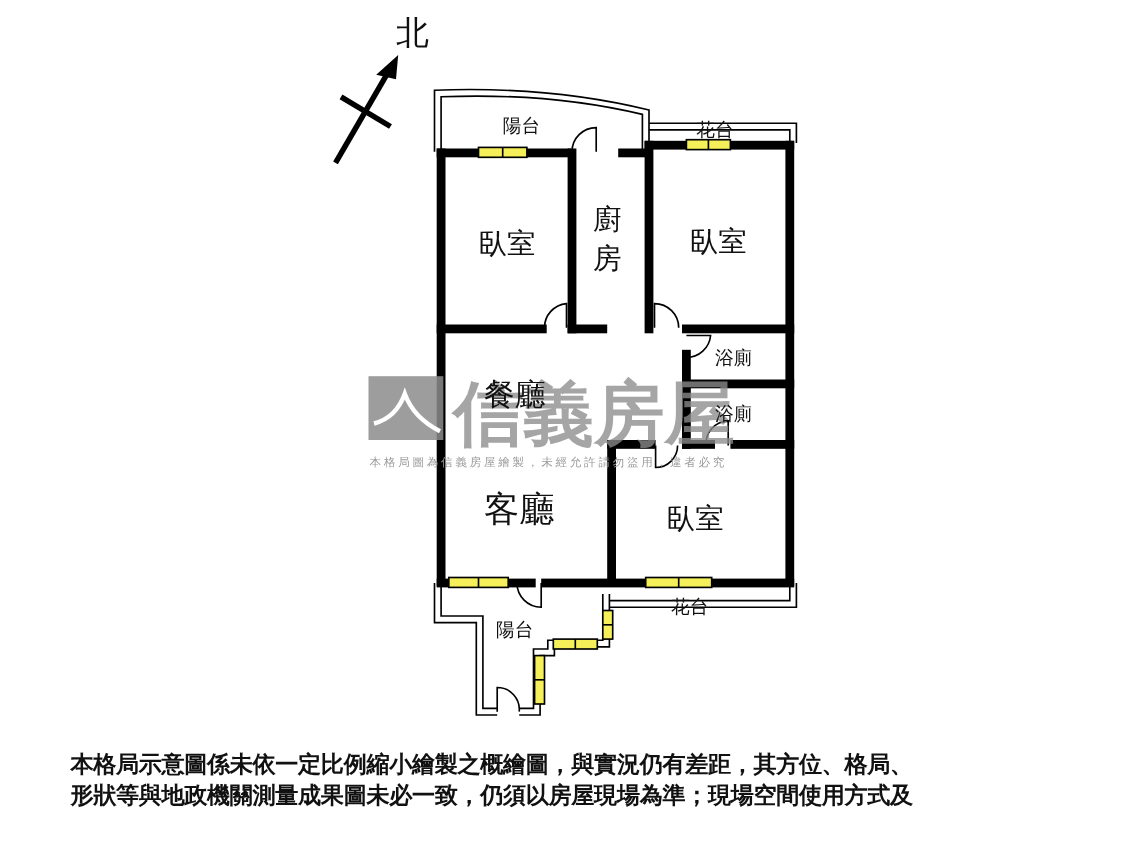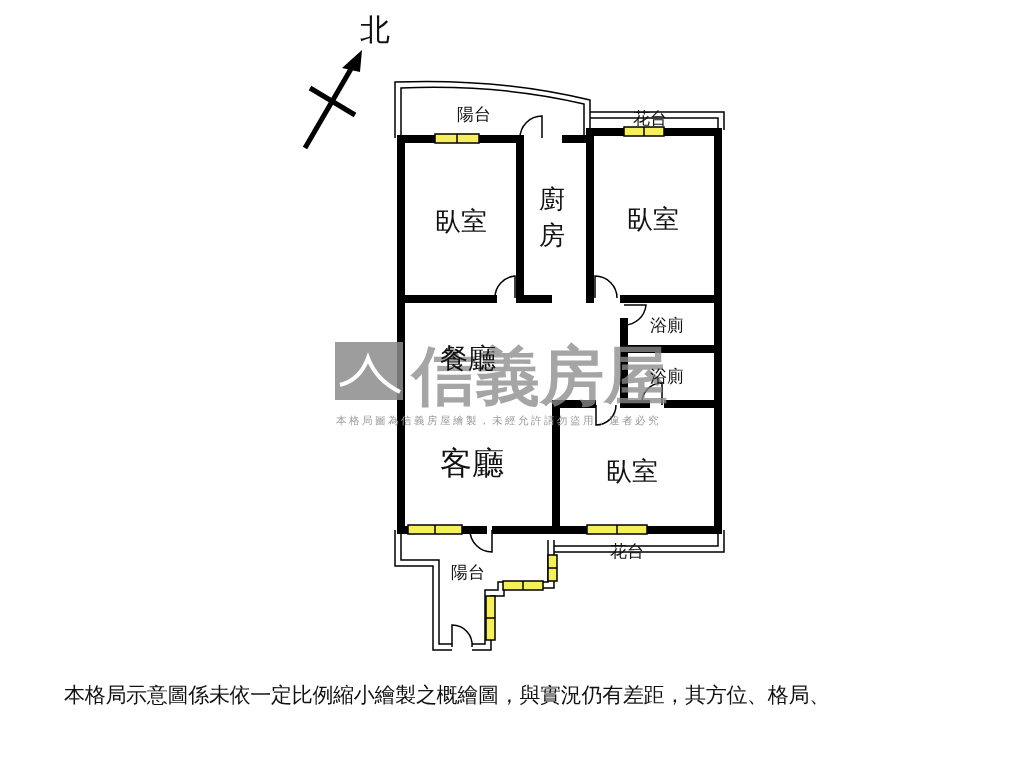--- a/index.html
+++ b/index.html
@@ -5,21 +5,21 @@
   html, body { margin: 0; padding: 0; background: #ffffff; }
   body { width: 1024px; height: 768px; position: relative; overflow: hidden;
          font-family: "DejaVu Sans", sans-serif; }
   #plan { position: absolute; left: 0; top: 0; width: 1024px; height: 680px; }
   .room-label { font-family: "DejaVu Sans", sans-serif; fill: #111; }
   .wm-big { font-family: "DejaVu Sans", sans-serif; fill: #8c8c8c; opacity: 0.78; font-weight: bold; }
   .wm-small { font-family: "DejaVu Sans", sans-serif; fill: #9a9a9a; }
   #disclaimer { position: absolute; left: 64px; top: 681px; width: 900px;
                 font-family: "DejaVu Serif", serif; font-size: 21px; line-height: 28px;
                 color: #111; letter-spacing: -0.3px; }
-  #disclaimer div { white-space: nowrap; }
+  #disclaimer div { white-space: nowrap; font-weight: bold; }
 </style>
 </head>
 <body>
 
 <svg id="plan" viewBox="0 0 1024 680" xmlns="http://www.w3.org/2000/svg">
 
   <g>
     <line x1="305" y1="148" x2="355" y2="62" stroke="#000" stroke-width="5"></line>
     <polygon points="362,50 342,68 360,72" fill="#000"></polygon>
     <line x1="310" y1="88" x2="355" y2="115" stroke="#000" stroke-width="5"></line>
@@ -122,13 +122,14 @@
   <text class="room-label" x="650" y="382" font-size="17">浴廁</text>
   <text class="room-label" x="440" y="368" font-size="28">餐廳</text>
   <text class="room-label" x="440" y="474" font-size="32">客廳</text>
   <text class="room-label" x="606" y="480" font-size="26">臥室</text>
   <text class="room-label" x="451" y="578" font-size="17">陽台</text>
   <text class="room-label" x="610" y="557" font-size="17">花台</text>
 </svg>
 
 <div id="disclaimer">
   <div>本格局示意圖係未依一定比例縮小繪製之概繪圖，與實況仍有差距，其方位、格局、</div>
+  <div>形狀等與地政機關測量成果圖未必一致，仍須以房屋現場為準；現場空間使用方式及</div>
 </div>
 
 </body></html>

